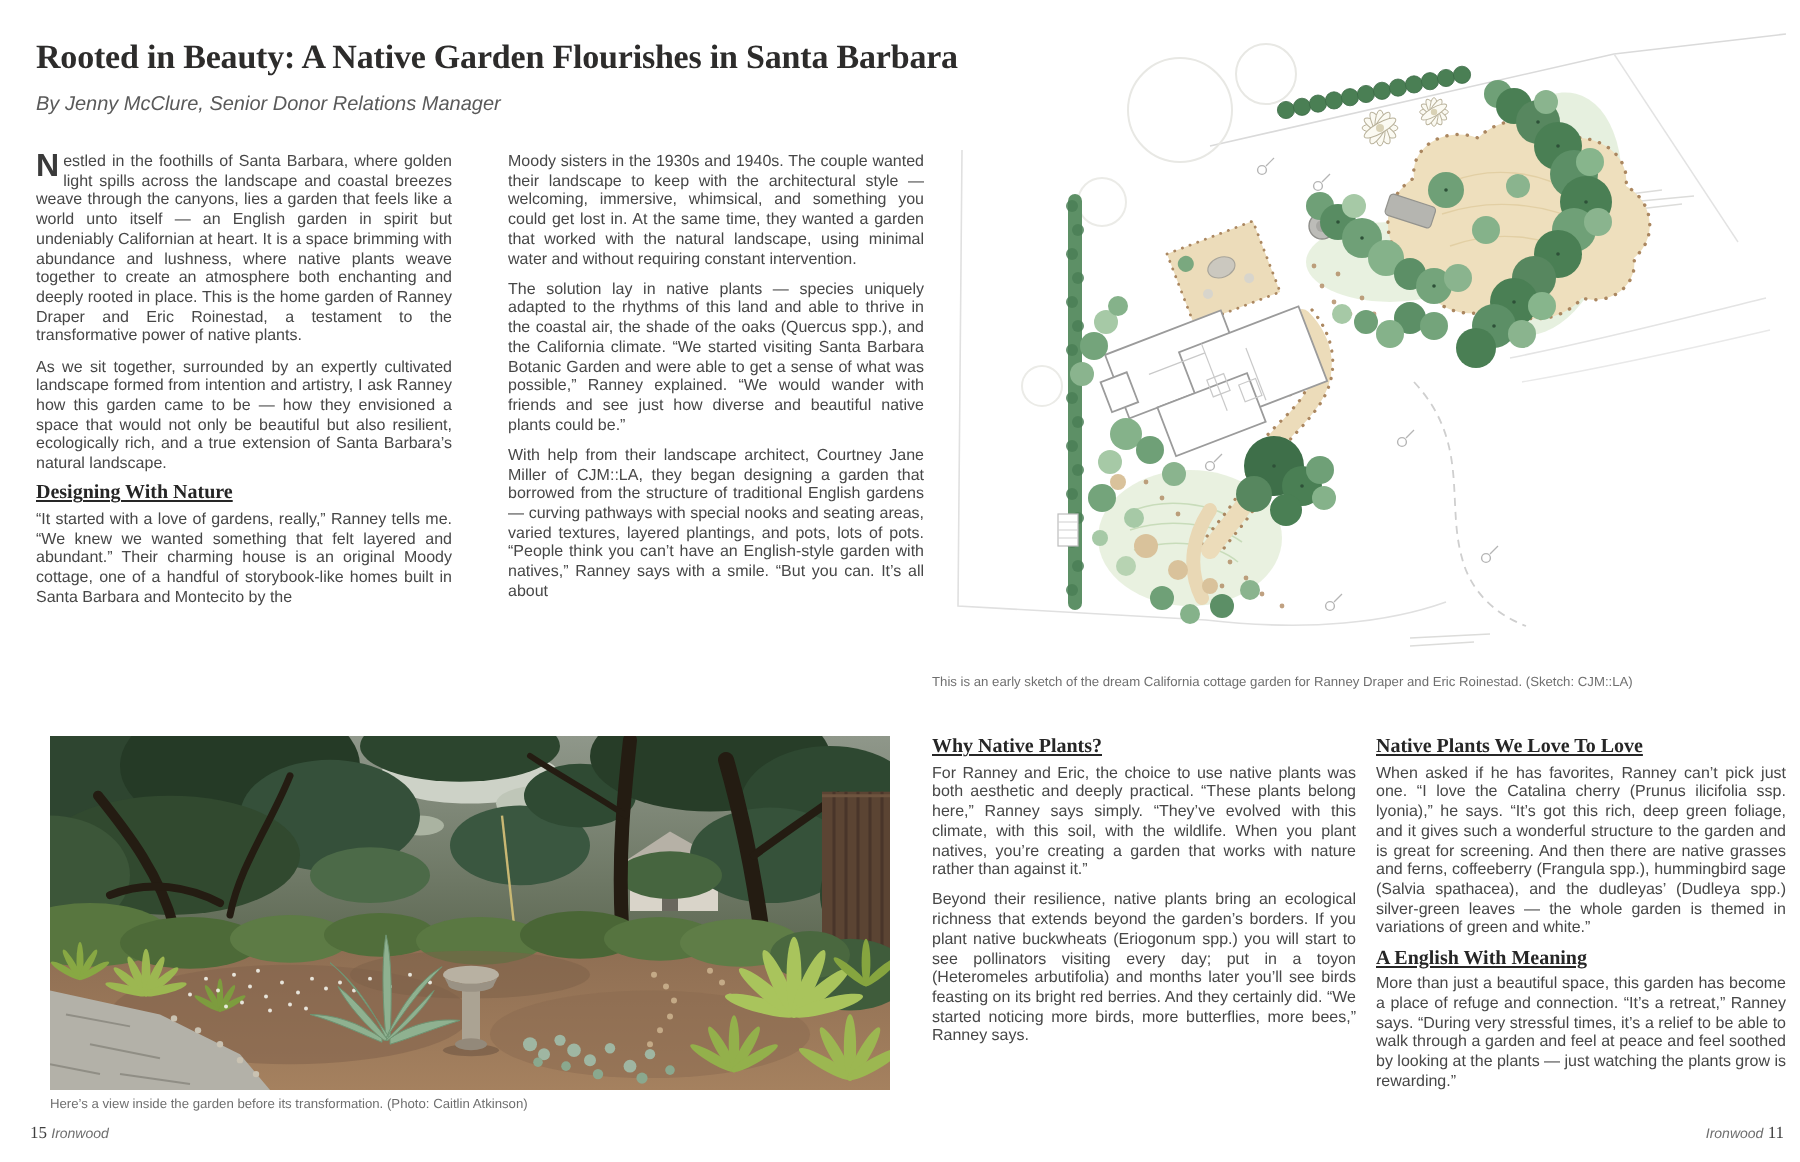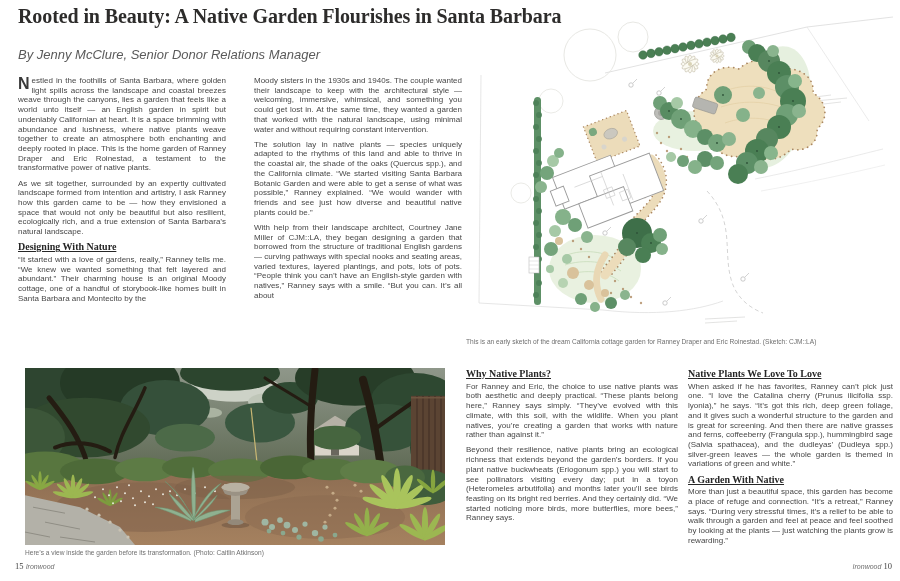--- a/index.html
+++ b/index.html
@@ -1,21 +1,21 @@
 <!DOCTYPE html>
 <html><head>
 <meta charset="utf-8">
 <style>
   html,body{margin:0;padding:0;background:#ffffff;}
   .spread{position:relative;width:900px;height:581px;background:#ffffff;overflow:hidden;
           font-family:"Liberation Sans",sans-serif;color:#454545;}
-  .title{position:absolute;left:18px;top:5px;margin:0;white-space:nowrap;
-         font-family:"Liberation Serif",serif;font-weight:700;font-size:20px;
+  .title{position:absolute;left:18px;top:19px;margin:0;white-space:nowrap;
+         font-family:"Liberation Serif",serif;font-weight:700;font-size:17px;
          letter-spacing:-0.1px;color:#2d2c2b;}
-  .byline{position:absolute;left:18px;top:47px;font-size:13px;font-style:italic;color:#5a5a5a;}
+  .byline{position:absolute;left:18px;top:47px;font-size:10px;font-style:italic;color:#5a5a5a;}
   .col{position:absolute;font-size:8px;line-height:9.7px;text-align:justify;color:#474747;}
   .col p{margin:0 0 5.5px 0;}
   .col p:last-child{margin-bottom:0;}
   .col h3{font-family:"Liberation Serif",serif;font-weight:700;font-size:10px;
           color:#262626;margin:3px 0 3px 0;letter-spacing:0;text-decoration:underline;}
   .it{}
   .dropcap{float:left;font-size:16px;line-height:14px;font-weight:700;color:#3a3a3a;padding:1px 2px 0 0;}
   #col1{left:18px;top:76px;width:208px;}
   #col2{left:254px;top:76px;width:208px;}
   #col3{left:466px;top:366px;width:212px;}
@@ -544,26 +544,26 @@
 
   <div class="col" id="col3">
     <h3>Why Native Plants?</h3>
     <p>For Ranney and Eric, the choice to use native plants was both aesthetic and deeply practical. “These plants belong here,” Ranney says simply. “They’ve evolved with this climate, with this soil, with the wildlife. When you plant natives, you’re creating a garden that works with nature rather than against it.”</p>
     <p><span>Beyond their resilience, native plants bring an ecological richness that extends beyond the garden’s borders. If you plant native buckwheats (</span><span class="it">Eriogonum</span><span> spp.) you will start to see pollinators visiting every day; put in a toyon (</span><span class="it">Heteromeles arbutifolia</span><span>) and months later you’ll see birds feasting on its bright red berries. And they certainly did. “We started noticing more birds, more butterflies, more bees,” Ranney says.</span></p>
   </div>
 
   <div class="col" id="col4">
     <h3>Native Plants We Love To Love</h3>
     <p><span>When asked if he has favorites, Ranney can’t pick just one. “I love the Catalina cherry (</span><span class="it">Prunus ilicifolia</span><span> ssp. </span><span class="it">lyonia</span><span>),” he says. “It’s got this rich, deep green foliage, and it gives such a wonderful structure to the garden and is great for screening. And then there are native grasses and ferns, coffeeberry (</span><span class="it">Frangula</span><span> spp.), hummingbird sage (</span><span class="it">Salvia spathacea</span><span>), and the dudleyas’ (</span><span class="it">Dudleya</span><span> spp.) silver-green leaves — the whole garden is themed in variations of green and white.”</span></p>
-    <h3>A Garden With Native</h3>
+    <h3>A English With Meaning</h3>
     <p>More than just a beautiful space, this garden has become a place of refuge and connection. “It’s a retreat,” Ranney says. “During very stressful times, it’s a relief to be able to walk through a garden and feel at peace and feel soothed by looking at the plants — just watching the plants grow is rewarding.”</p>
   </div>
 
   <div class="folio" id="folio-left">
     <span>15</span>
     <span class="mag">Ironwood</span>
   </div>
   <div class="folio" id="folio-right">
     <span class="mag">Ironwood</span>
-    <span>10</span>
+    <span>11</span>
   </div>
 
 </div>
 
 </body></html>

